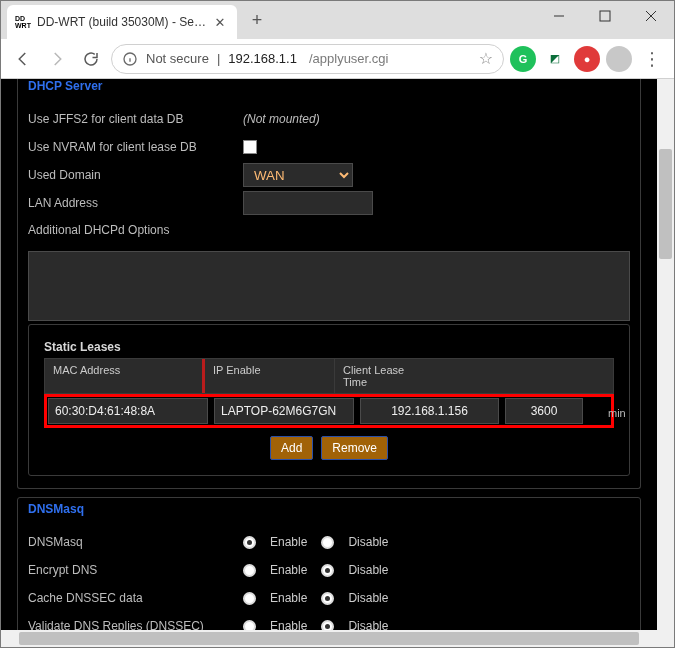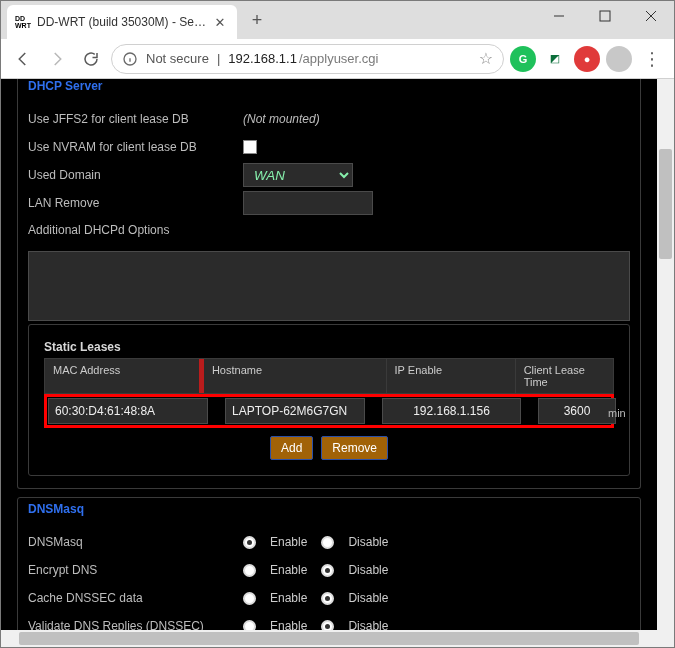--- a/index.html
+++ b/index.html
@@ -17,21 +17,21 @@
   .win-controls { display: flex; }
   .win-btn { width: 46px; height: 30px; display:flex; align-items:center; justify-content:center; color:#333; }
   .win-btn svg { stroke:#333; stroke-width:1; fill:none; }
 
   
   .addrbar { height: 40px; background:#fff; border-bottom:1px solid #d0d0d0; display:flex; align-items:center; padding:0 8px; gap:6px; }
   .nav-icn { width:28px; height:28px; display:flex; align-items:center; justify-content:center; color:#5a5a5a; border-radius:50%; }
   .nav-icn.off { color:#b8b8b8; }
   .omnibox { flex:1; height:30px; border:1px solid #d0d0d0; border-radius:15px; display:flex; align-items:center; padding:0 10px; gap:8px; font-size:13px; color:#555;justify-content:center; }
   .omni-info { width:16px; height:16px; display:flex; align-items:center; justify-content:center; }
-  .omni-url { flex:1; display:flex; align-items:center; gap:2px; }
+  .omni-url { flex:1; display:flex; align-items:center; gap:12px; }
   .omni-url .dim { color:#7a7a7a; }
   .ext { width:26px; height:26px; display:flex; align-items:center; justify-content:center; border-radius:50%; font-size:11px; }
   .ext.green { background:#1fc15b; color:#fff; font-weight:bold; }
   .ext.red { background:#e03a3a; color:#fff; font-weight:bold; }
   .avatar { width:26px; height:26px; border-radius:50%; background:#c8c8c8; }
 
   
   .viewport { flex:1; background:#f0f0f0; position:relative; overflow:hidden; }
   .page { position:absolute; left:0; top:0; right:17px; bottom:17px; background:#000; color:#ccc; font-size:12px; overflow:hidden; padding:0 16px 10px 16px; }
   .vscroll { position:absolute; right:0; top:0; width:17px; bottom:17px; background:#f0f0f0; }
@@ -39,34 +39,34 @@
   .hscroll { position:absolute; left:0; bottom:0; height:17px; right:17px; background:#f0f0f0; }
   .hthumb { position:absolute; top:2px; bottom:2px; background:#c0c0c0; border-radius:2px; }
 
   .section { border:1px solid #3a3a3a; border-radius:3px; padding:8px 10px 12px 10px; margin-top:8px; }
   .section-title { color:#2f6fed; font-weight:bold; font-size:12px; margin:0 0 8px 0; position:relative; top:-4px; }
   .row { display:flex; align-items:center; height:28px; }
   .lbl { width:215px; color:#bdbdbd; }
   .val { color:#bdbdbd; }
   .italic { font-style:italic; }
   .chk { width:14px; height:14px; background:#fff; border:1px solid #888; }
-  select.dk { background:#2b2b2b; color:#86efac; border:1px solid #4a4a4a; height:24px; width:110px; padding:0 6px;font-style:italic; }
+  select.dk { background:#2b2b2b; color:#fdba74; border:1px solid #4a4a4a; height:24px; width:110px; padding:0 6px; }
   input.dk { background:#2b2b2b; color:#ddd; border:1px solid #4a4a4a; height:24px; padding:0 6px; }
   textarea.dk { background:#2b2b2b; color:#ddd; border:1px solid #4a4a4a; width:100%; height:70px; resize:none; padding:4px; }
 
   .subsection { border:1px solid #3a3a3a; border-radius:3px; padding:15px; margin-top:0; }
   .sub-title { color:#d8d8d8; font-weight:bold; font-size:12px; margin-bottom:4px; }
   .hdrrow { display:flex; background:#2b2b2b; border:1px solid #3a3a3a; font-size:11px; color:#ccc; }
   .hdrrow > div { padding:5px 8px; }
-  .c-mac { width:160px; border-right:5px solid #b91c1c;}
+  .c-mac { width:160px; border-right:3px solid #b91c1c;}
   .c-host { width:184px; border-right:1px solid #3a3a3a;}
   .c-ip { width:130px; border-right:1px solid #3a3a3a; text-align:left;}
   .c-lease { width:98px; text-align:left;}
   .leaserow-wrap { border:3px solid #ff0000; padding:1px; margin-top:0; }
-  .leaserow { display:flex; align-items:center; gap:17px; }
+  .leaserow { display:flex; align-items:center; gap:6px; }
   .leaserow input { background:#2b2b2b; color:#eee; border:1px solid #4a4a4a; height:26px; text-align:left; padding:0 6px; font-size:12px; }
   .leaserow .ip, .leaserow .lt { text-align:center; }
   .unit { color:#bbb; font-size:11px; margin-left:4px;}
 
   .btnrow { display:flex; justify-content:center; gap:8px; margin-top:10px; }
   .btn { background:#a16207; color:#fff; border:1px solid #2a4fa8; padding:4px 10px; font-size:12px; border-radius:2px; cursor:pointer; }
 
   .radio-row .rgroup { display:flex; align-items:center; gap:14px; }
   .radio { width:13px; height:13px; border-radius:50%; border:2px solid #ddd; display:inline-block; position:relative; background:#fff; }
   .radio.sel::after { content:""; position:absolute; left:2px; top:2px; width:5px; height:5px; background:#333; border-radius:50%; }
@@ -145,47 +145,46 @@
   <div class="nav-icn" style="font-size:18px;color:#5a5a5a;">⋮</div>
 </div>
 
 <div class="viewport">
   <div class="page">
 
     <div class="section" style="margin-top:0; border-top:none; border-top-left-radius:0; border-top-right-radius:0; padding-top:4px;">
       <div class="section-title">DHCP Server</div>
 
       <div class="row">
-        <div class="lbl">Use JFFS2 for client lease DB</div>
+        <div class="lbl">Use JFFS2 for client data DB</div>
         <div class="val italic">(Not mounted)</div>
       </div>
       <div class="row">
         <div class="lbl">Use NVRAM for client lease DB</div>
         <div class="chk"></div>
       </div>
       <div class="row">
         <div class="lbl">Used Domain</div>
         <select class="dk">
           <option>WAN</option>
         </select>
       </div>
       <div class="row">
-        <div class="lbl">LAN Remove</div>
+        <div class="lbl">LAN Address</div>
         <input class="dk" style="width: 130px;" value="">
       </div>
       <div style="margin-top:6px">
         <div class="lbl" style="margin-bottom:14px">Additional DHCPd Options</div>
         <textarea class="dk" style=""></textarea>
       </div>
 
       <div class="subsection">
         <div class="sub-title">Static Leases</div>
         <div class="hdrrow">
           <div class="c-mac">MAC Address</div>
-          <div class="c-host">Hostname</div>
           <div class="c-ip">IP Enable</div>
           <div class="c-lease">Client Lease Time</div>
         </div>
         <div class="leaserow-wrap">
           <div class="leaserow">
             <input style="width: 160px;" value="60:30:D4:61:48:8A">
             <input style="width: 140px;" value="LAPTOP-62M6G7GN">
             <input class="ip" style="width: 139px;" value="192.168.1.156">
             <input class="lt" style="width: 78px;" value="3600">
           </div>

